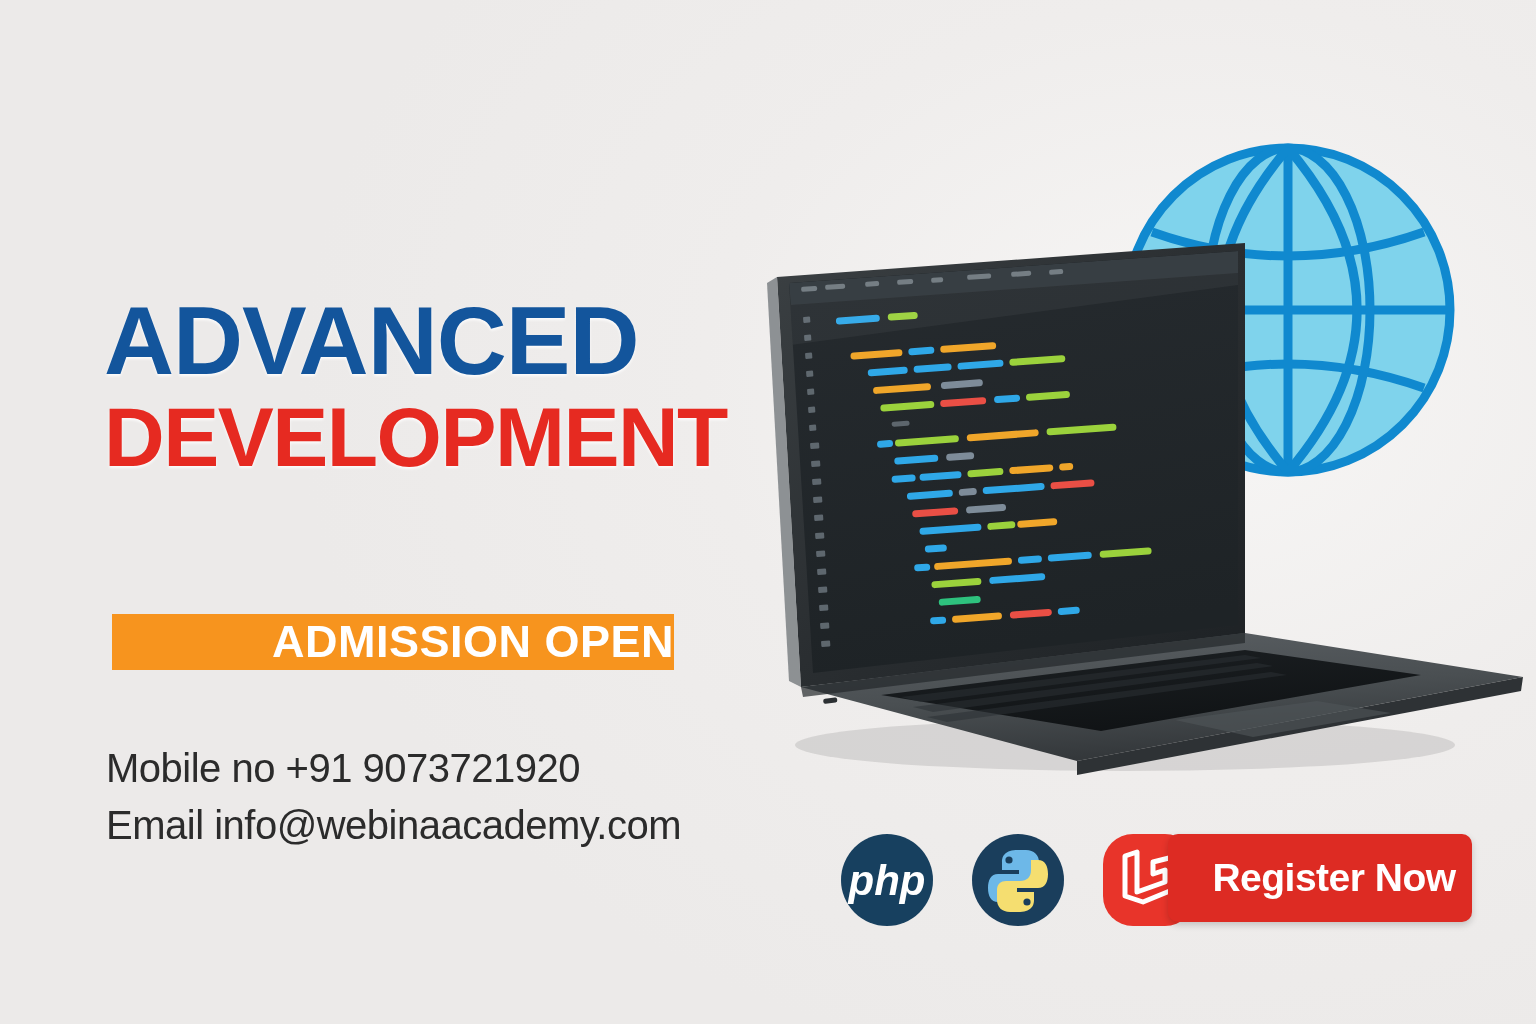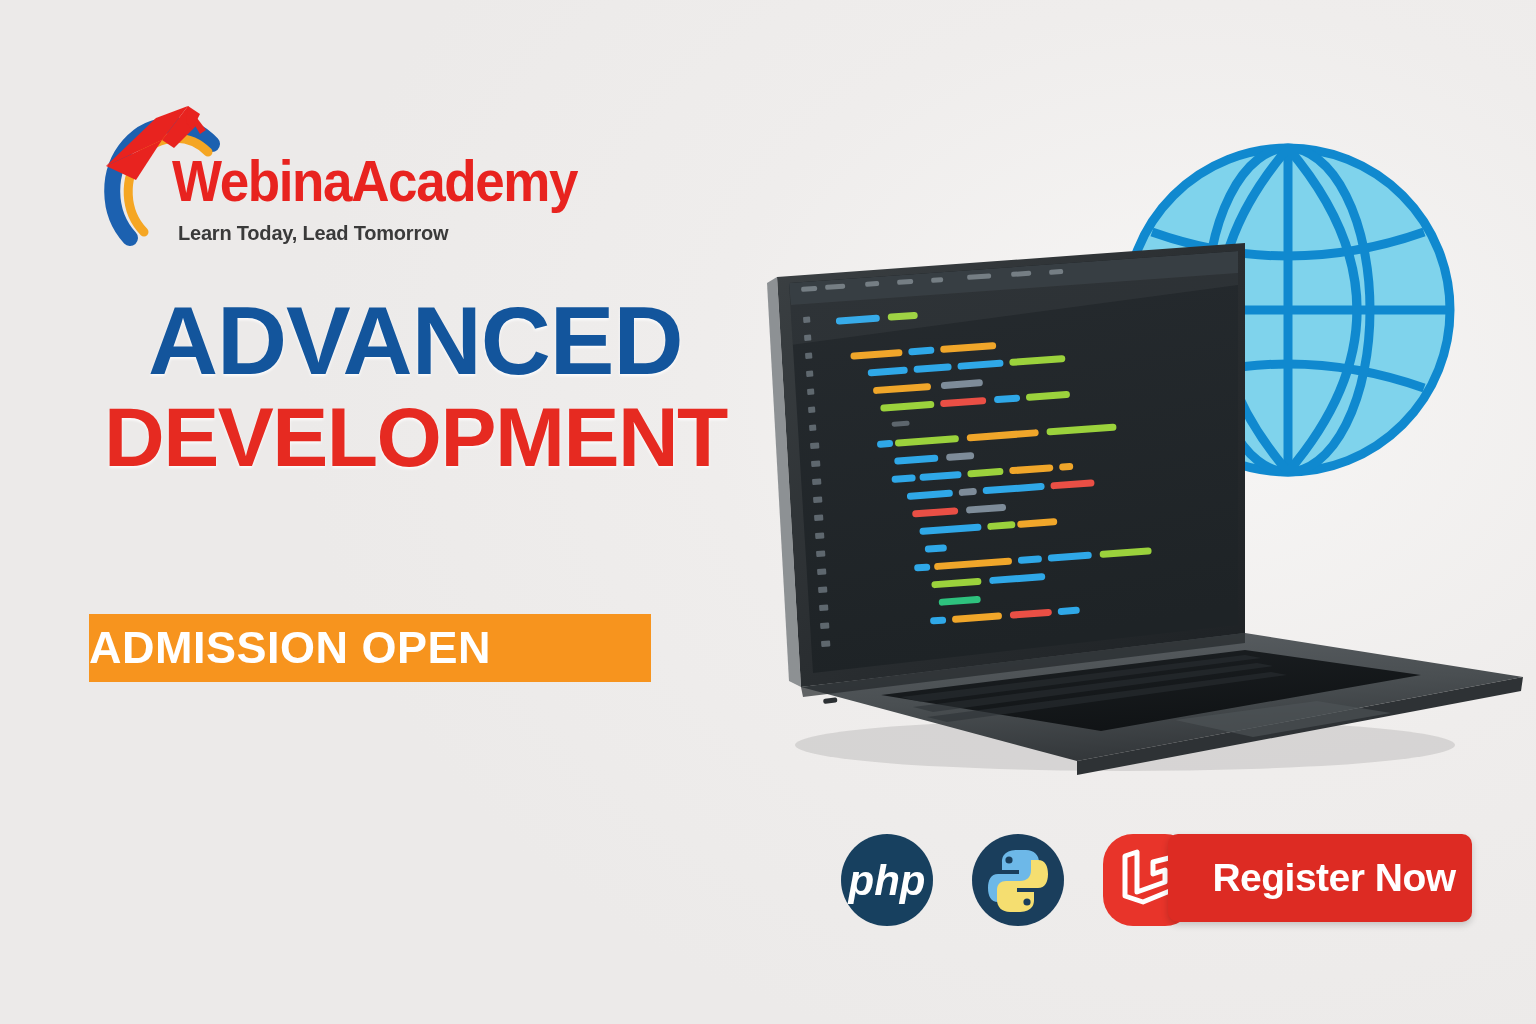--- a/index.html
+++ b/index.html
@@ -46,29 +46,29 @@
 
   
   .headline { position:absolute; left:104px; top:296px; width:700px; }
   .hl {
     font-weight:bold;
     line-height:0.93;
     letter-spacing:-1px;
     white-space:nowrap;
     text-shadow:0 2px 3px rgba(255,255,255,0.85);
   }
-  .hl1 { font-size:97px; color:#13559c;margin-left:44px; }
+  .hl1 { font-size:97px; color:#13559c; }
   .hl2 { font-size:97px; color:#13559c; margin-top:6px; }
   .hl3 { font-size:84px; color:#e62a21; margin-top:12px; letter-spacing:-1.5px; }
 
   .admission {
-    position:absolute; left:89px; top:614px;
-    width:562px; height:68px;
+    position:absolute; left:112px; top:614px;
+    width:562px; height:56px;
     background:#f7941e;
-    display:flex; align-items:center; justify-content:flex-start;
+    display:flex; align-items:center; justify-content:flex-end;
   }
   .admission span {
     font-size:45px; font-weight:bold; color:#ffffff;
     letter-spacing:0.5px; white-space:nowrap;
   }
 
   
   .contact { position:absolute; left:106px; top:740px; }
   .contact div {
     font-size:40px; color:#2b2b2b; font-weight:400;
@@ -275,49 +275,34 @@
       </g>
 
       <polygon points="470,495 612,476 686,488 548,512" fill="#4f5457" opacity="0.65"></polygon>
 
       <polygon points="96,462 540,408 540,418 98,472" fill="#24282b" opacity="0.7"></polygon>
 
       <rect x="118" y="474" width="14" height="5" rx="2" fill="#2c3033" transform="rotate(-7 118 474)"></rect>
     </svg>
   </div>
 
-  <div class="logo-block">
-    <div class="logo-mark">
-      <svg viewBox="0 0 120 150" xmlns="http://www.w3.org/2000/svg">
-
-        <path d="M30 138 A52 58 0 0 1 112 44" fill="none" stroke="#1c61b0" stroke-width="16" stroke-linecap="round"></path>
-
-        <path d="M44 132 A40 45 0 0 1 108 52" fill="none" stroke="#f5a623" stroke-width="9" stroke-linecap="round"></path>
-
-        <path d="M6 66 L56 18 L88 6 L62 40 Z" fill="#e8231f"></path>
-        <path d="M6 66 L36 80 L62 40 Z" fill="#e8231f"></path>
-        <path d="M62 40 L88 6 L98 24 L74 48 Z" fill="#e8231f"></path>
-
-        <path d="M88 6 L100 14 L92 30 L86 22 Z" fill="#e8231f"></path>
-        <path d="M97 18 L106 30 L100 34 L94 24 Z" fill="#e8231f"></path>
-      </svg>
-    </div>
-    <div class="logo-name">WebinaAcademy</div>
-    <div class="logo-tag">Learn Today, Lead Tomorrow</div>
-  </div>
 
   <div class="headline">
     <div class="hl hl1">ADVANCED</div>
     <div class="hl hl3">DEVELOPMENT</div>
   </div>
 
   <div class="admission">
     <span>ADMISSION OPEN</span>
   </div>
 
+  <div class="contact">
+    <div>Mobile no +91 9073721920</div>
+    <div>Email info@webinaacademy.com</div>
+  </div>
 
   <div class="tech-row">
 
     <div class="tech-ico">
       <svg viewBox="0 0 108 108" xmlns="http://www.w3.org/2000/svg">
         <circle cx="54" cy="54" r="46" fill="#17405f"></circle>
         <g fill="#ffffff" font-family="Liberation Sans, sans-serif" font-size="42" font-weight="bold" font-style="italic">
           <text x="54" y="69" text-anchor="middle">php</text>
         </g>
       </svg>

